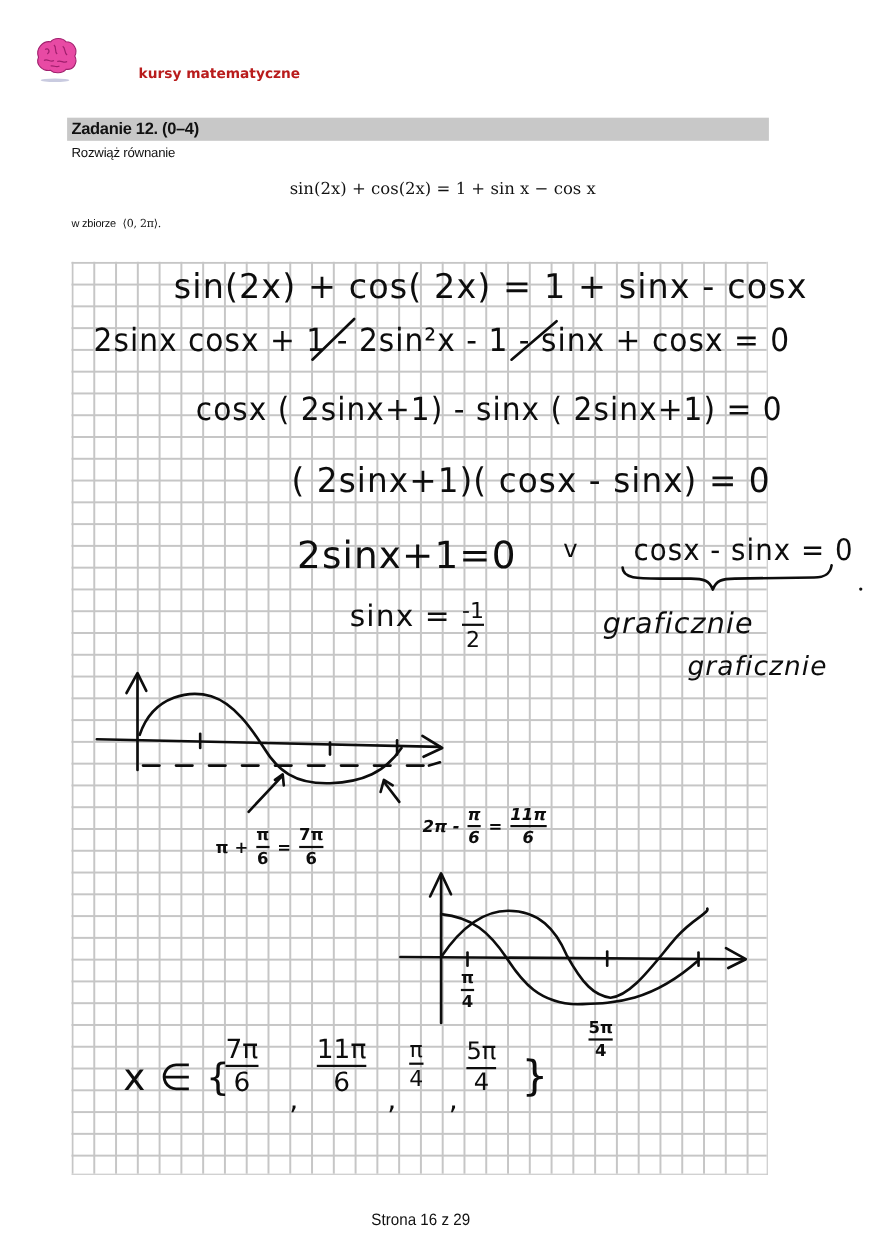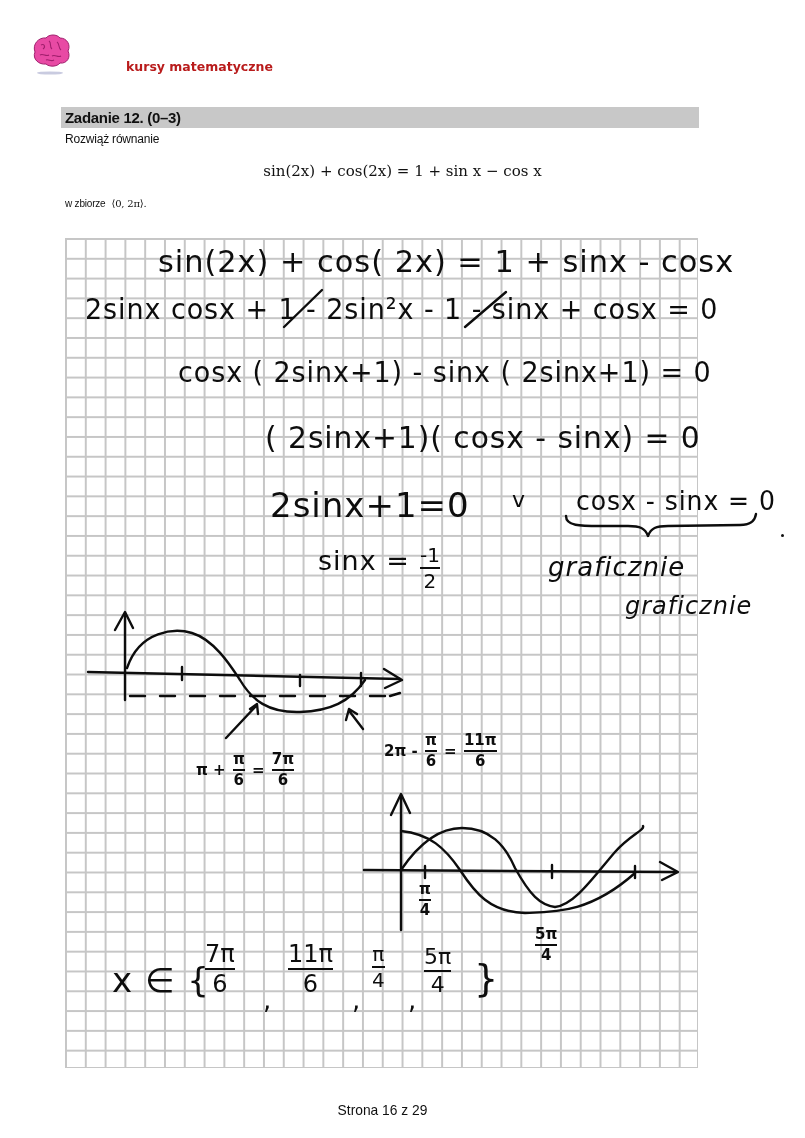--- a/index.html
+++ b/index.html
@@ -45,21 +45,21 @@
 <div class="brand">
   <svg class="brand-logo" viewBox="0 0 46 46">
     <ellipse cx="23" cy="43" rx="13" ry="1.6" fill="#c9cbe0"></ellipse>
     <path d="M8 22 C5 14 12 7 19 8 C22 4 30 4 33 8 C40 8 44 15 41 21 C44 27 40 34 33 33 C30 37 22 37 19 34 C12 35 5 29 8 22 Z" fill="#e84aa4" stroke="#a01f6d" stroke-width="1"></path>
     <path d="M14 15 C17 13 19 17 16 19 M22 11 C25 13 22 17 25 19 M30 12 C33 14 31 18 34 20 M13 25 C16 23 19 27 22 25 M25 26 C28 24 31 28 34 26 M19 30 C22 29 24 32 27 30" fill="none" stroke="#a01f6d" stroke-width="1.1"></path>
   </svg>
   <div class="brand-sub">kursy matematyczne</div>
 </div>
 
 <div class="task-header">
-  <span class="task-title">Zadanie 12. (0–3)</span>
+  <span class="task-title">Zadanie 12. (0–4)</span>
 </div>
 <div class="task-instr">Rozwiąż równanie</div>
 <div class="task-eq">sin(2x) + cos(2x) = 1 + sin x − cos x</div>
 <div class="task-domain">
   <span>w zbiorze</span><span class="math">⟨0, 2π⟩.</span>
 </div>
 
 <div class="grid"></div>
 
 <div class="hw l1">sin(2x) + cos( 2x) = 1 + sinx - cosx</div>
@@ -121,21 +121,21 @@
     <span class="bar"></span>
     <span class="den">6</span>
   </span>
   <span style="display:inline-block; vertical-align:middle;">=</span>
   <span style="display:inline-block; vertical-align:middle; margin-left:2px;">
     <span class="num">7π</span>
     <span class="bar"></span>
     <span class="den">6</span>
   </span>
 </div>
-<div class="frac" style="left:384px; top:733px; font-size:15px;">
+<div class="frac" style="left:384px; top:733px; font-size:15px;font-style:italic;">
   <span style="display:inline-block; vertical-align:middle;">2π - </span>
   <span style="display:inline-block; vertical-align:middle; margin:0 2px;">
     <span class="num">π</span>
     <span class="bar"></span>
     <span class="den">6</span>
   </span>
   <span style="display:inline-block; vertical-align:middle;">=</span>
   <span style="display:inline-block; vertical-align:middle; margin-left:2px;">
     <span class="num">11π</span>
     <span class="bar"></span>

